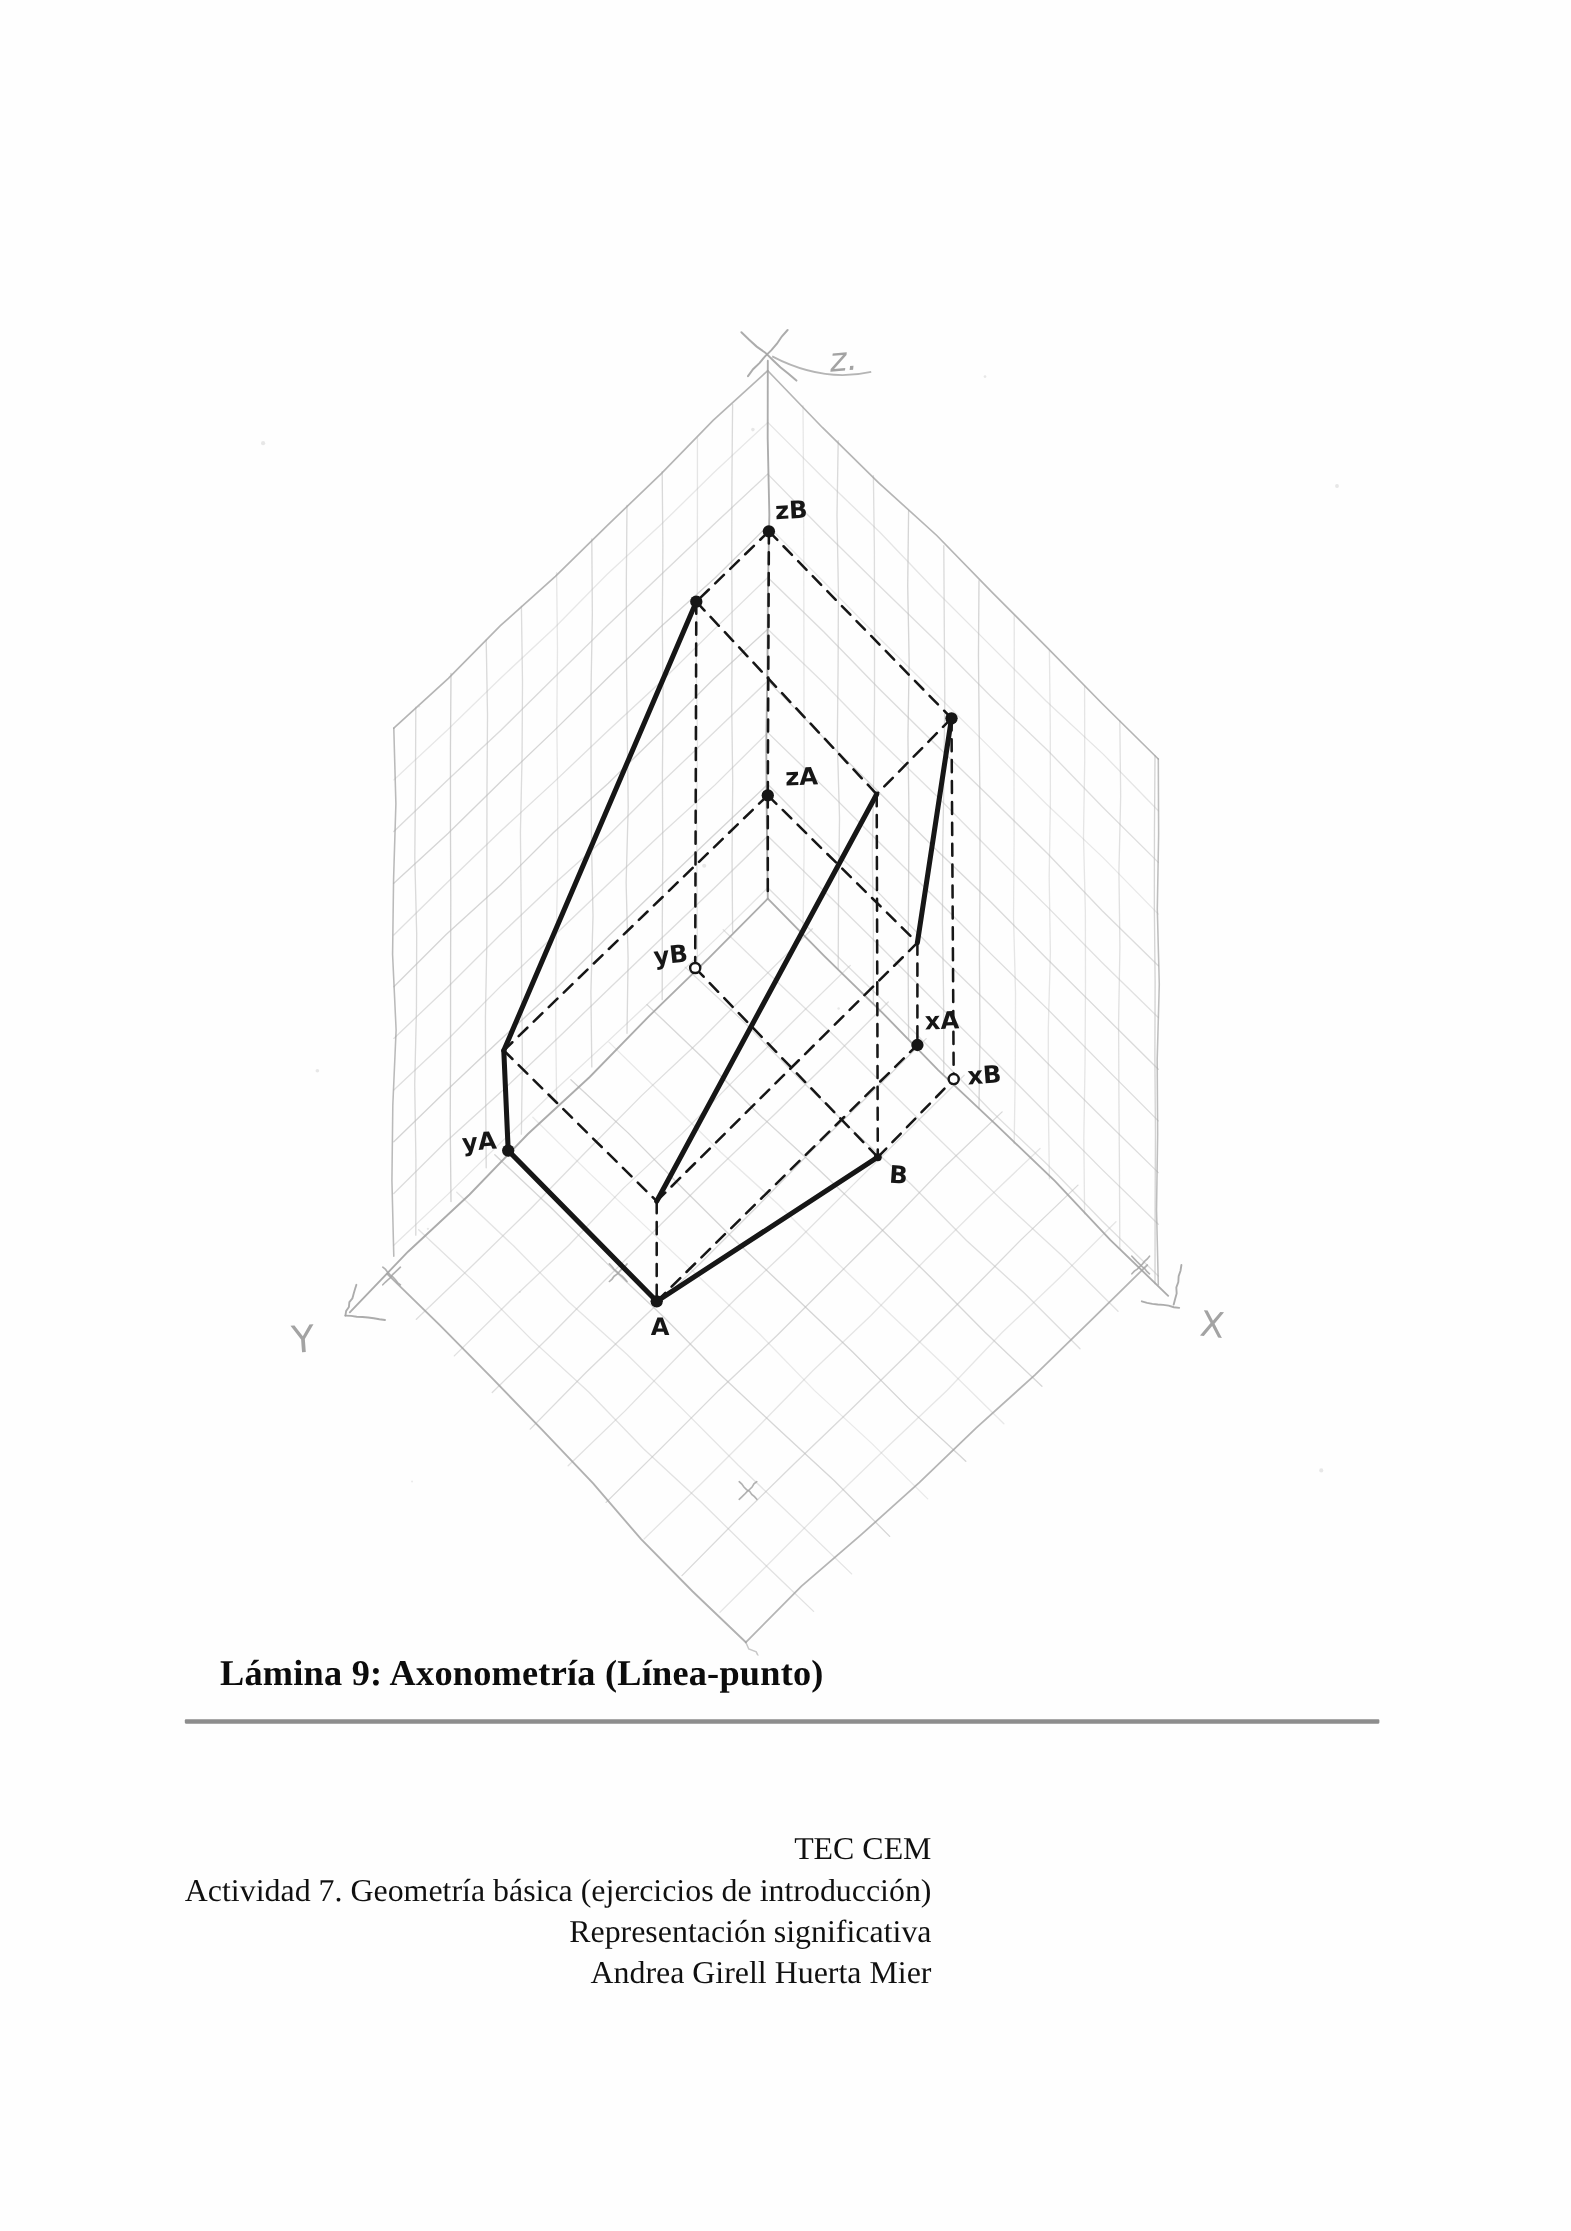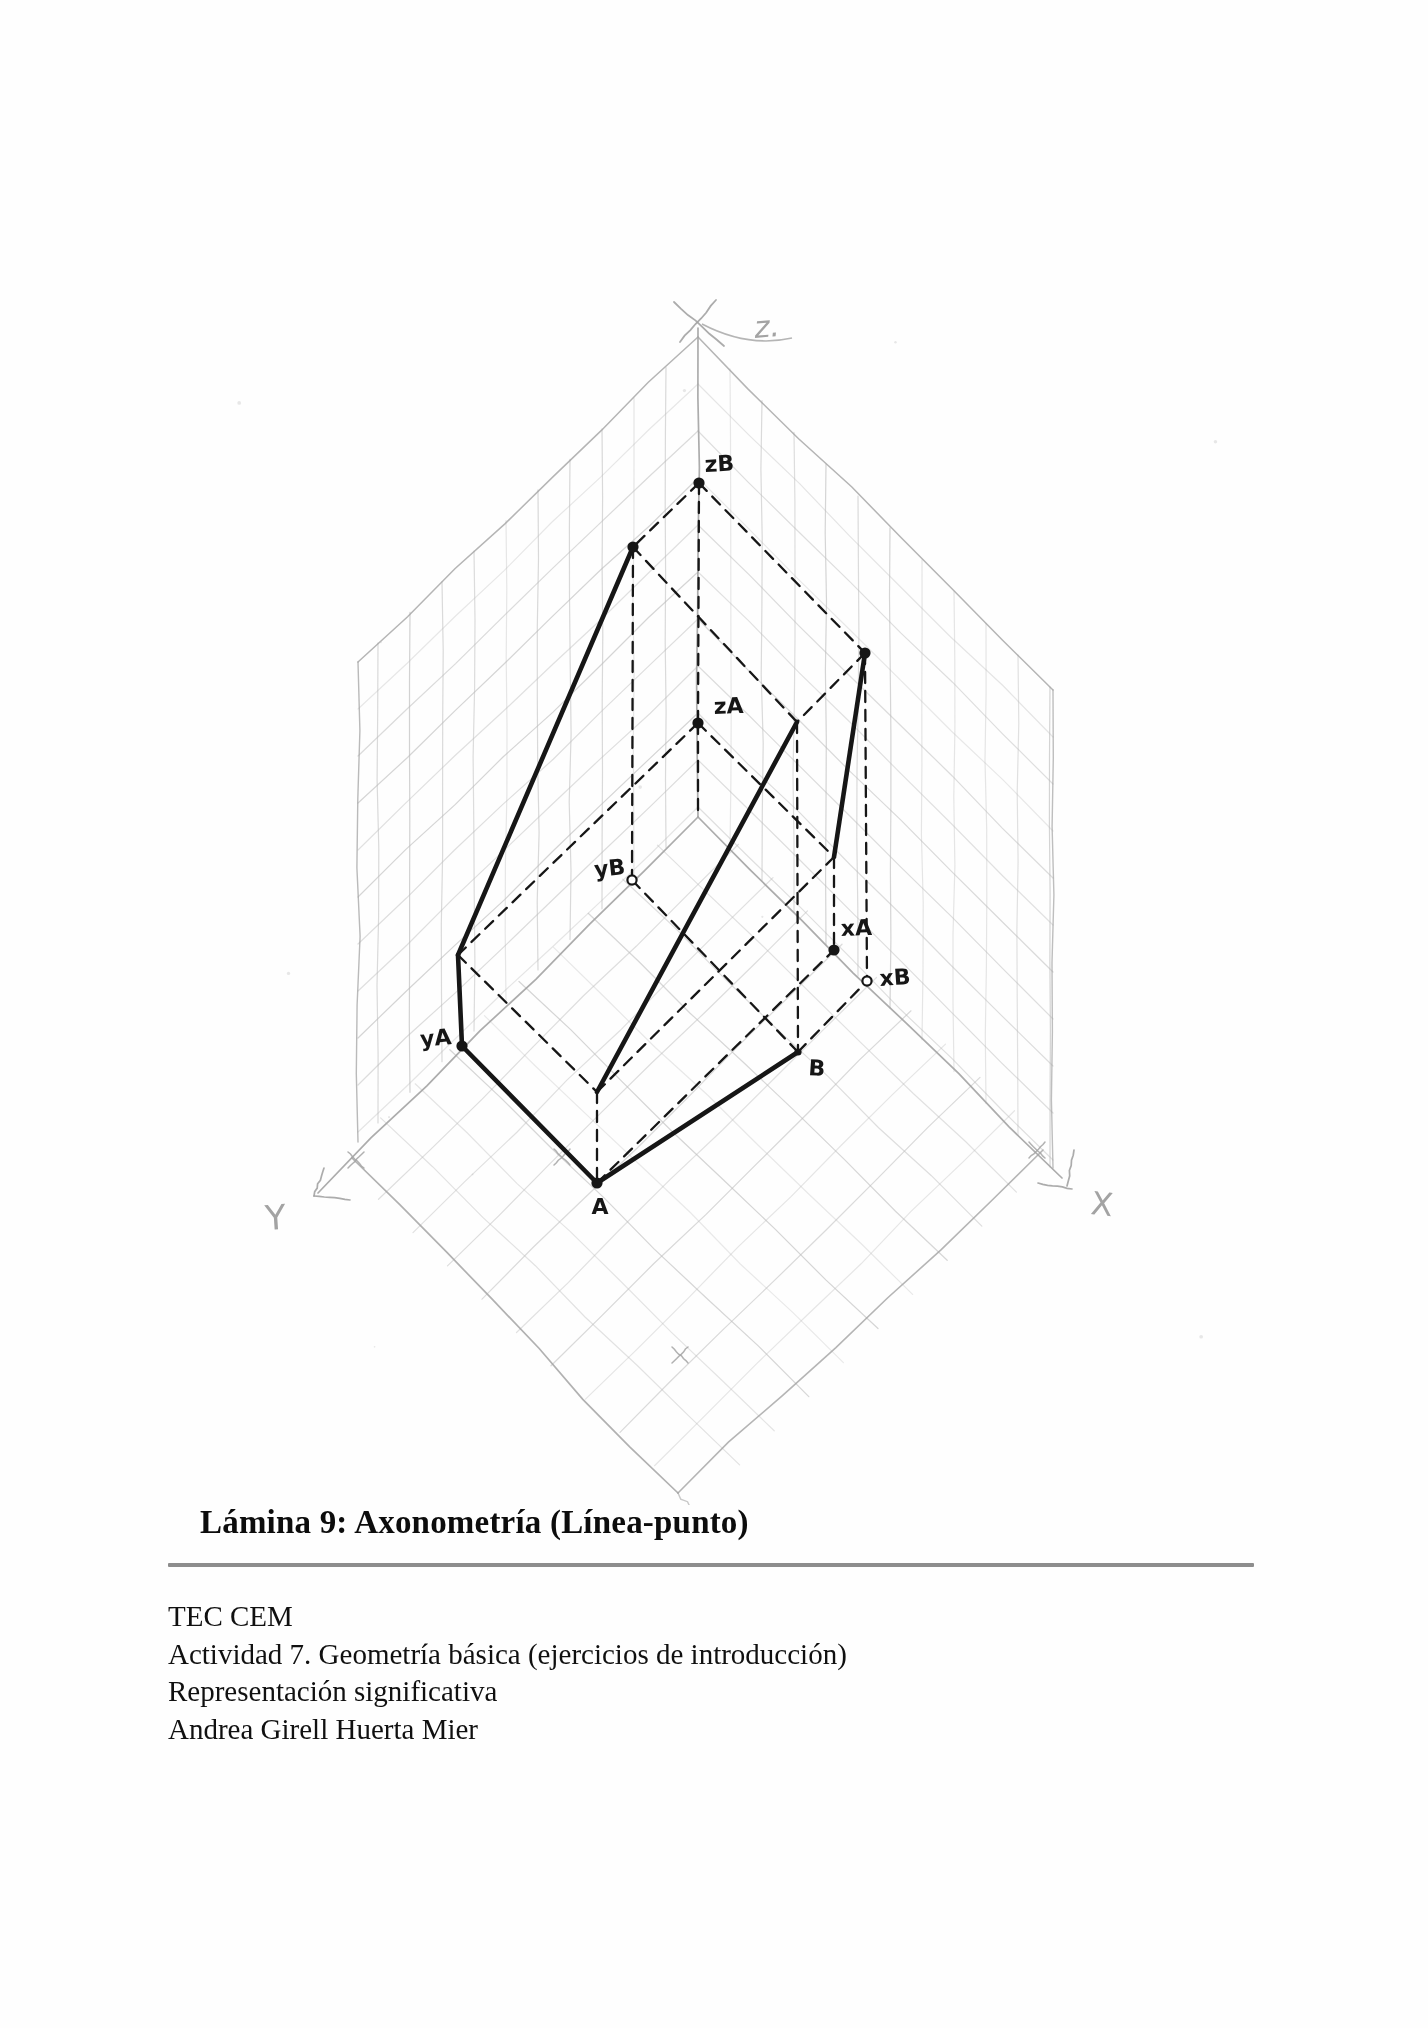--- a/index.html
+++ b/index.html
@@ -13,23 +13,24 @@
     position:absolute;left:168px;top:1504px;
     font:700 33px "Liberation Serif", serif;color:#0c0c0c;letter-spacing:.2px;
     white-space:nowrap;
     margin-left:32px;
   }
   .rule{
     position:absolute;left:168px;top:1563px;width:1086px;height:4px;
     background:#8d8d8d;border-radius:1px;
   }
   .info{
-    position:absolute;left:168px;top:1598px;
+    position:absolute;left:168px;top:1663px;
     font:400 29px "Liberation Serif", serif;color:#101010;line-height:37.5px;
     white-space:nowrap;
+    text-align:right;
   }
 </style>
 </head>
 <body>
 
 <div class="page">
 
   <svg class="drawing" width="1428" height="1505" viewBox="0 0 1428 1505">
     <g id="g-pencil-walls">
         <path d="M 666 367.5882352941176 L 665.4 436.2 L 665.2 504.7 L 665.6 573.3 L 665.2 641.9 L 666.1 710.4 L 665.5 779.0 L 666.0 847.6" fill="none" stroke="#bcbcbc" stroke-width="1.2" stroke-linecap="round" opacity="0.5486456933896988"></path>

